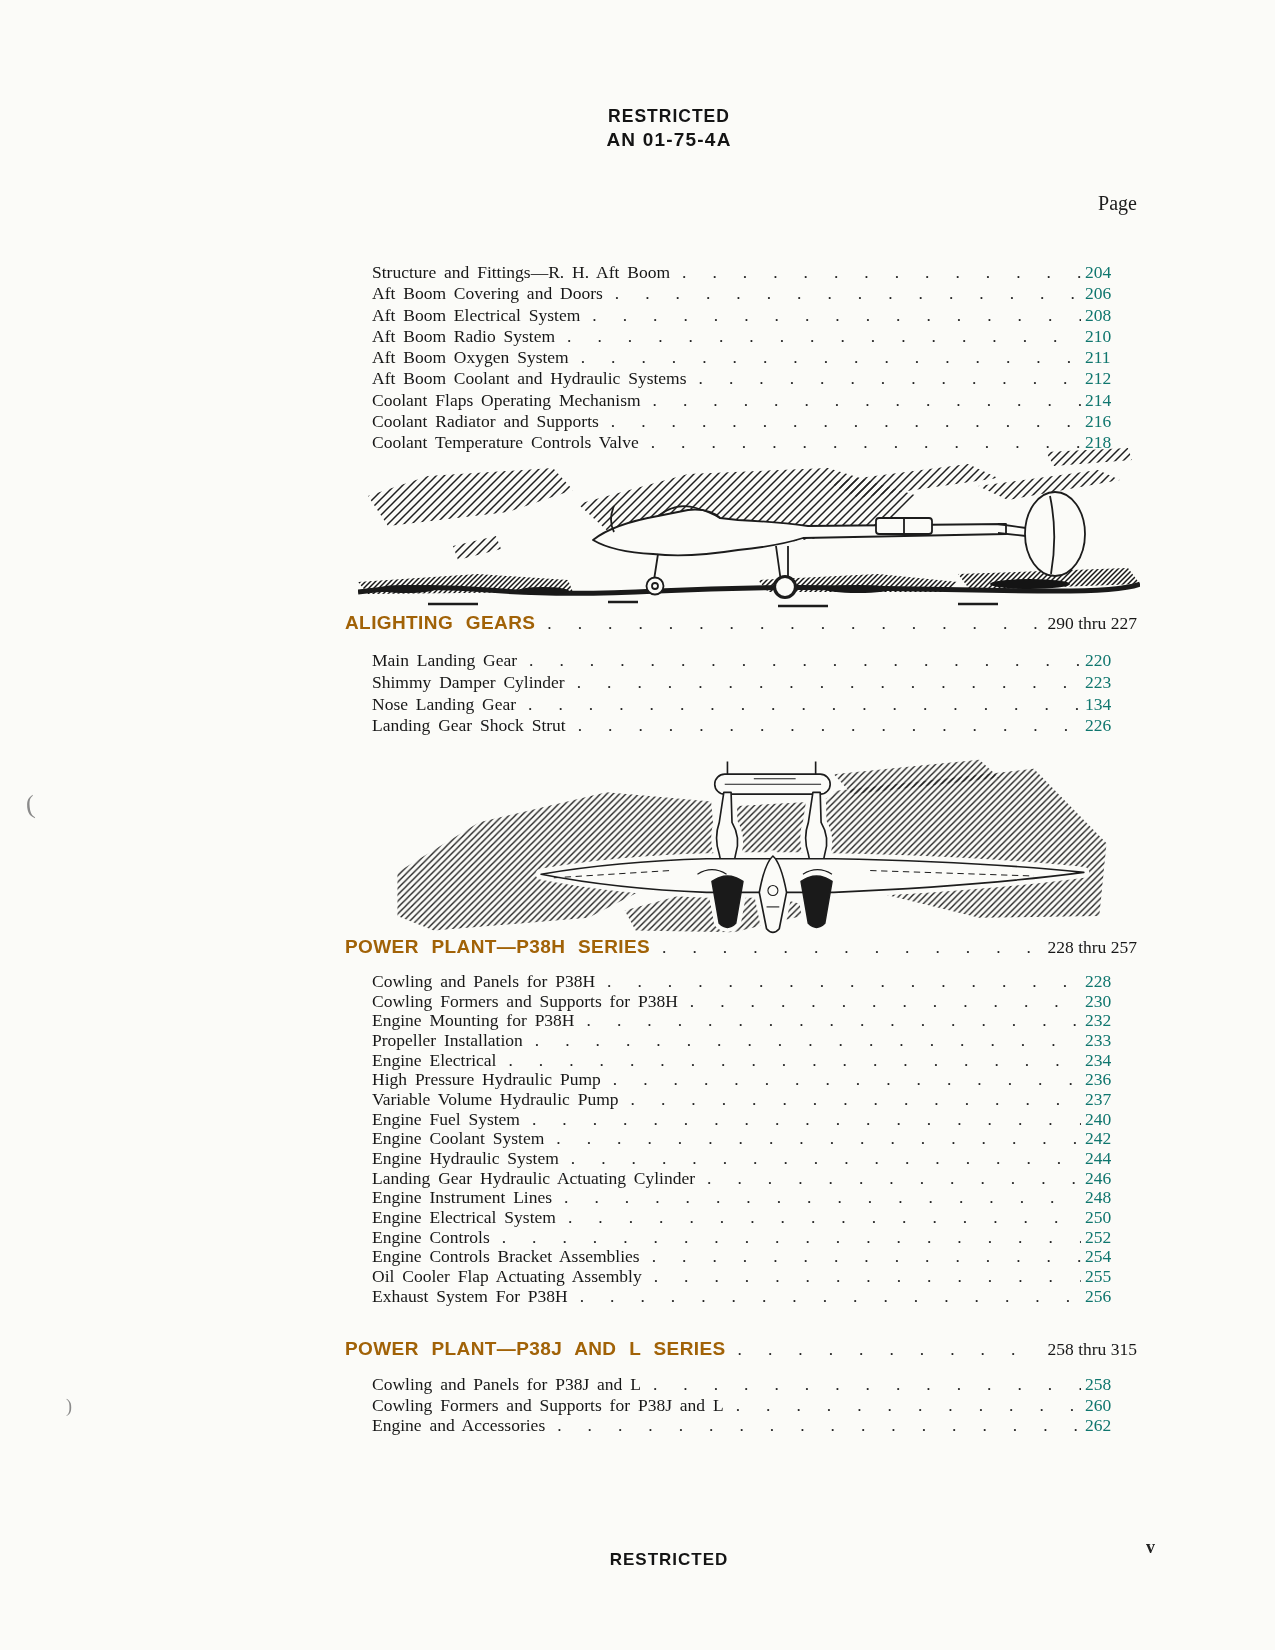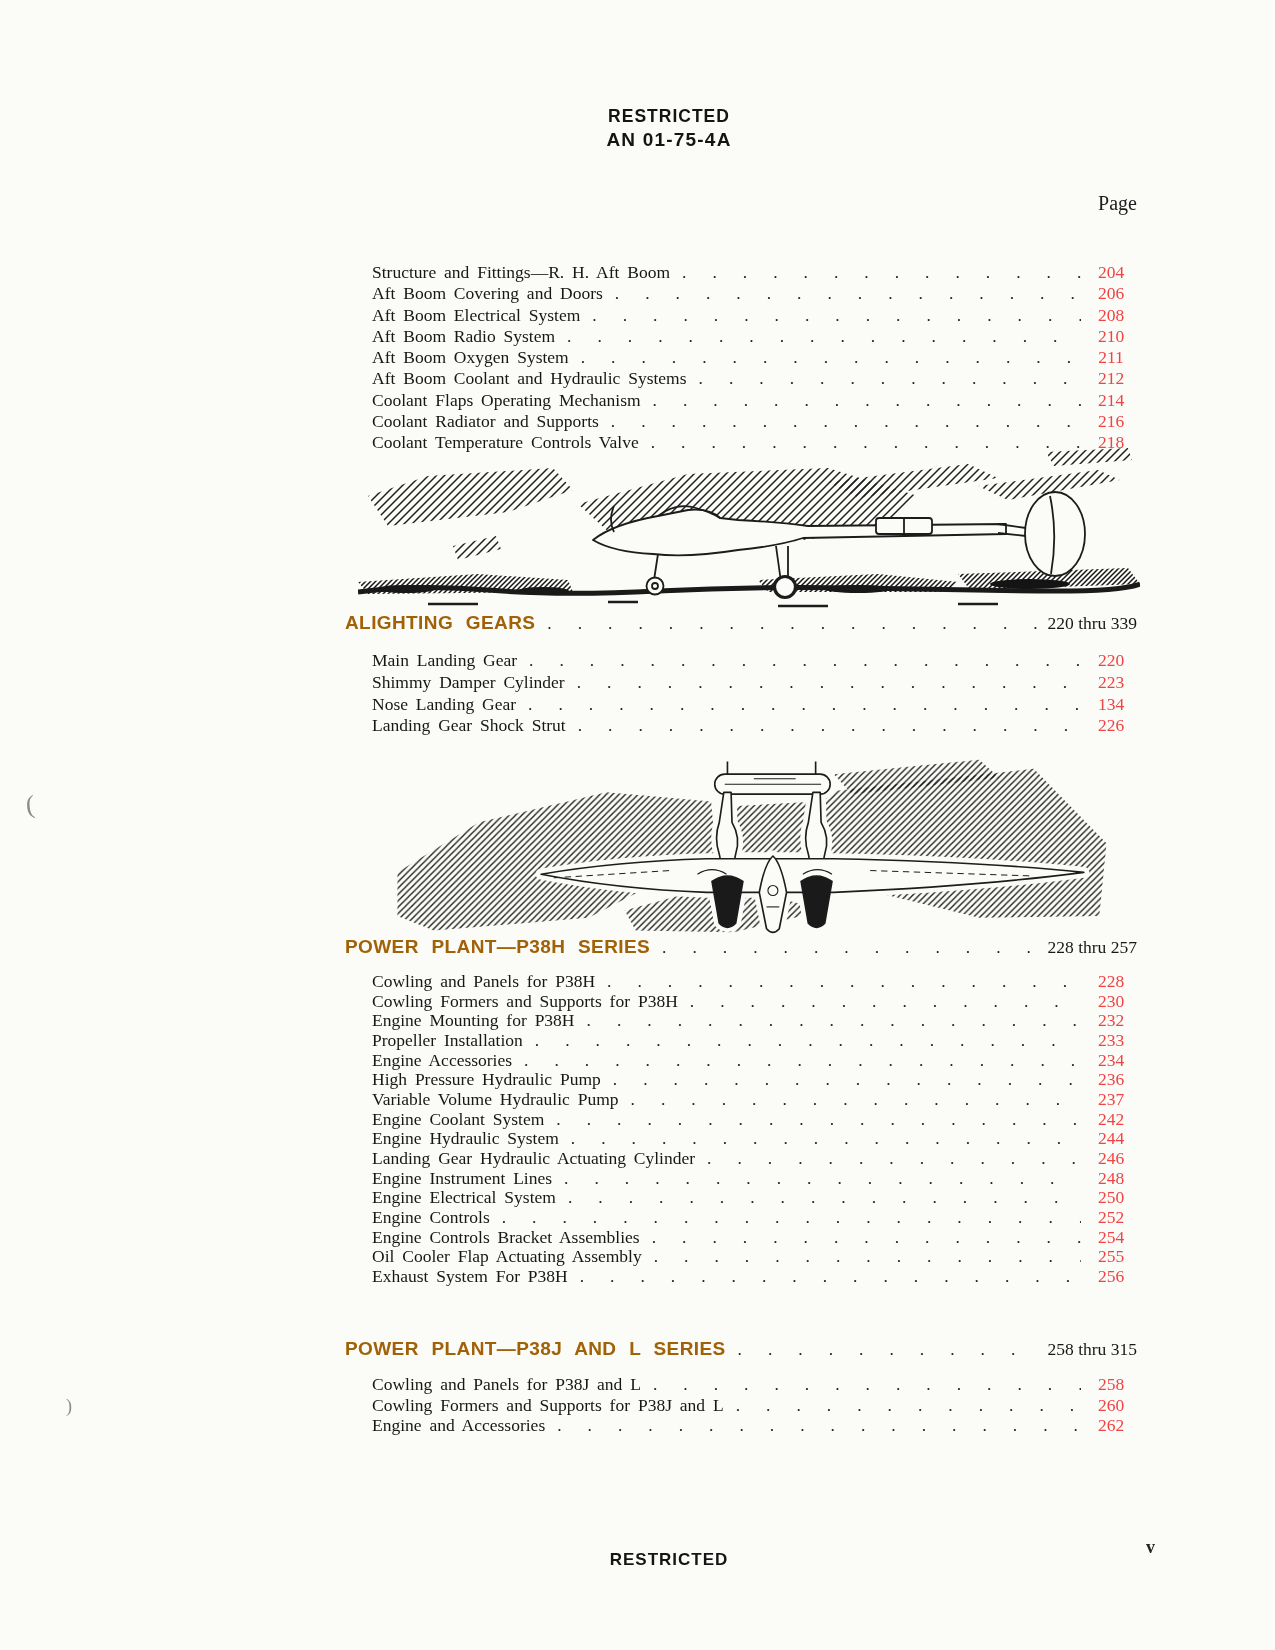--- a/index.html
+++ b/index.html
@@ -38,21 +38,21 @@
   }
   .toc-label{font-size:17.5px;word-spacing:3.5px;color:#171717;}
   .leader{
     flex:1;overflow:hidden;height:1.05em;margin:0 4px 0 12px;
     white-space:nowrap;
   }
   .leader::before{
     content:"........................................";
     letter-spacing:26px;font-size:17.5px;color:#222;
   }
-  .toc-page{min-width:52px;text-align:center;font-size:17.5px;color:#ef4444;}
+  .toc-page{min-width:52px;text-align:left;font-size:17.5px;color:#0f766e;}
   .range{white-space:nowrap;font-size:17.5px;padding-left:6px;color:#171717;}
   .indent .toc-row{padding-left:27px;}
   .lh-a .toc-row{line-height:21.3px;}
   .lh-b .toc-row{line-height:21.8px;}
   .lh-c .toc-row{line-height:19.65px;}
   .lh-d .toc-row{line-height:20.5px;}
 
   .section-heading-row{display:flex;align-items:baseline;white-space:nowrap;}
   .section-title{
     font-family:"Liberation Sans", sans-serif;font-weight:700;
@@ -165,21 +165,21 @@
       <circle cx="297" cy="152" r="3"></circle>
       <circle cx="427" cy="153" r="10.5" stroke-width="3.2"></circle>
     </g>
   </svg>
 </div>
 
 <div class="abs col" style="top:612px;">
   <div class="section-heading-row">
     <span class="section-title">ALIGHTING GEARS</span>
     <span class="leader"></span>
-    <span class="range">220 thru 339</span>
+    <span class="range">290 thru 227</span>
   </div>
 </div>
 <div class="abs col indent lh-b" style="top:650px;">
 
 <div class="toc-row">
       <span class="toc-label">Main Landing Gear</span>
       <span class="leader"></span>
       <span class="toc-page">220</span>
     </div>
     <div class="toc-row">
@@ -264,33 +264,38 @@
       <span class="toc-label">Engine Mounting for P38H</span>
       <span class="leader"></span>
       <span class="toc-page">232</span>
     </div>
     <div class="toc-row">
       <span class="toc-label">Propeller Installation</span>
       <span class="leader"></span>
       <span class="toc-page">233</span>
     </div>
     <div class="toc-row">
-      <span class="toc-label">Engine Accessories</span>
+      <span class="toc-label">Engine Electrical</span>
       <span class="leader"></span>
       <span class="toc-page">234</span>
     </div>
     <div class="toc-row">
       <span class="toc-label">High Pressure Hydraulic Pump</span>
       <span class="leader"></span>
       <span class="toc-page">236</span>
     </div>
     <div class="toc-row">
       <span class="toc-label">Variable Volume Hydraulic Pump</span>
       <span class="leader"></span>
       <span class="toc-page">237</span>
+    </div>
+    <div class="toc-row">
+      <span class="toc-label">Engine Fuel System</span>
+      <span class="leader"></span>
+      <span class="toc-page">240</span>
     </div>
     <div class="toc-row">
       <span class="toc-label">Engine Coolant System</span>
       <span class="leader"></span>
       <span class="toc-page">242</span>
     </div>
     <div class="toc-row">
       <span class="toc-label">Engine Hydraulic System</span>
       <span class="leader"></span>
       <span class="toc-page">244</span>

